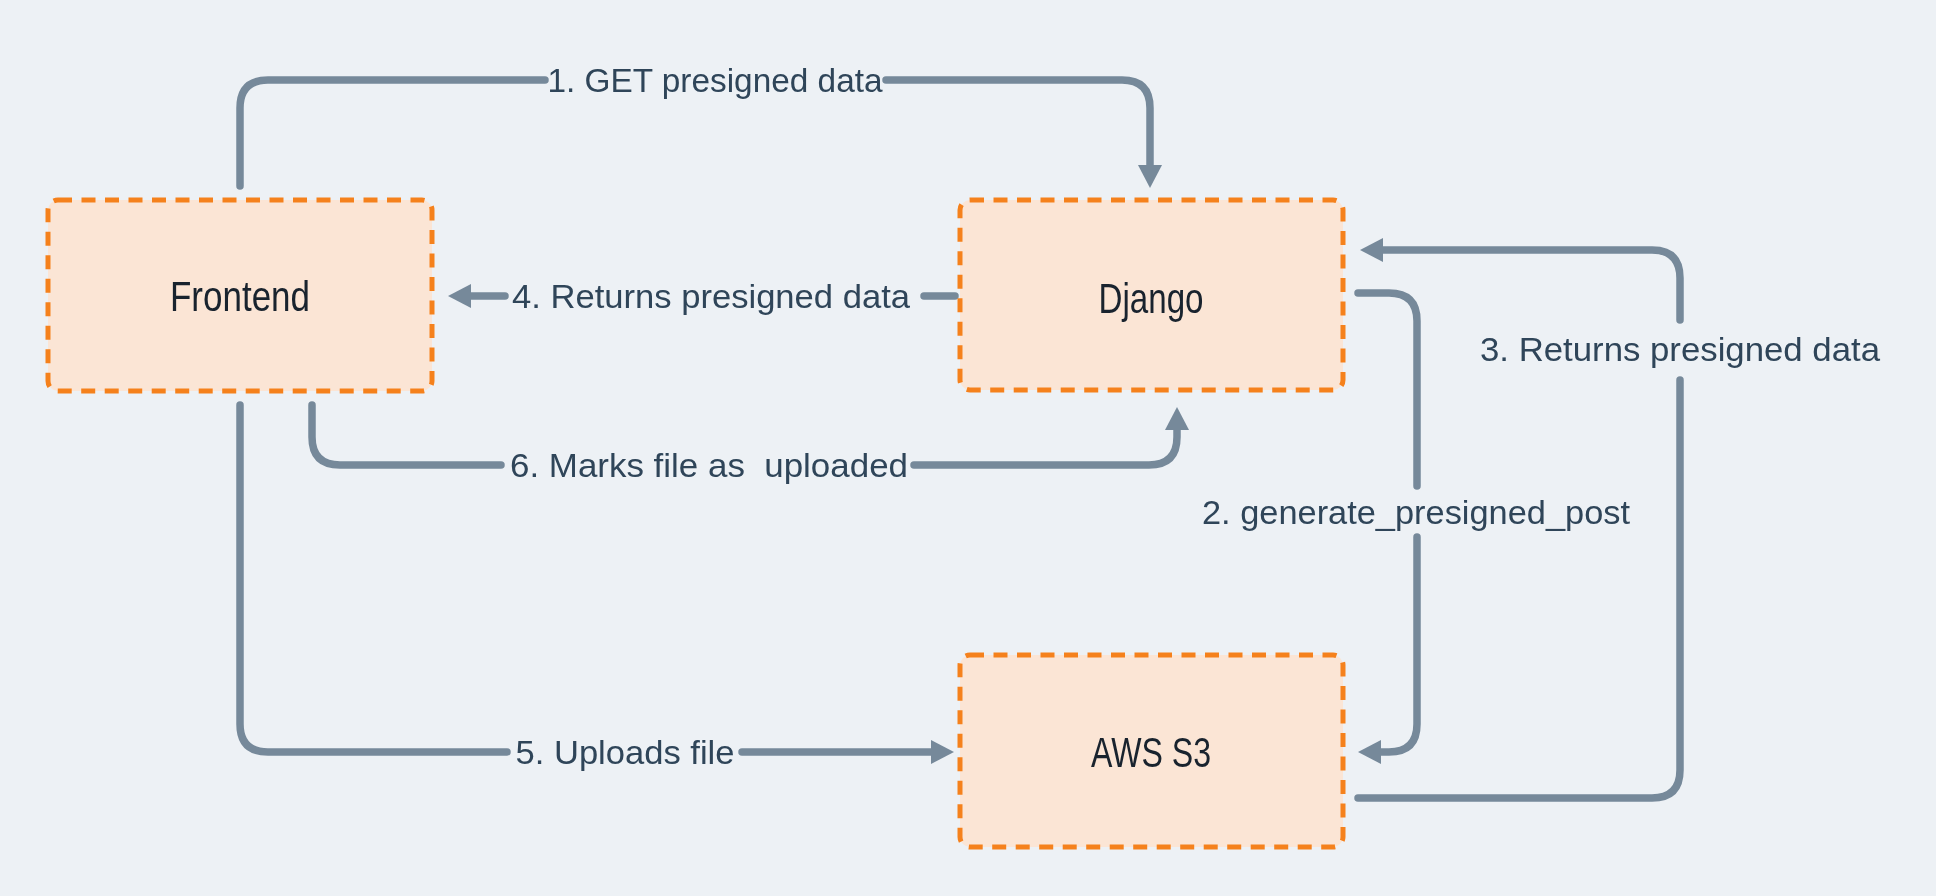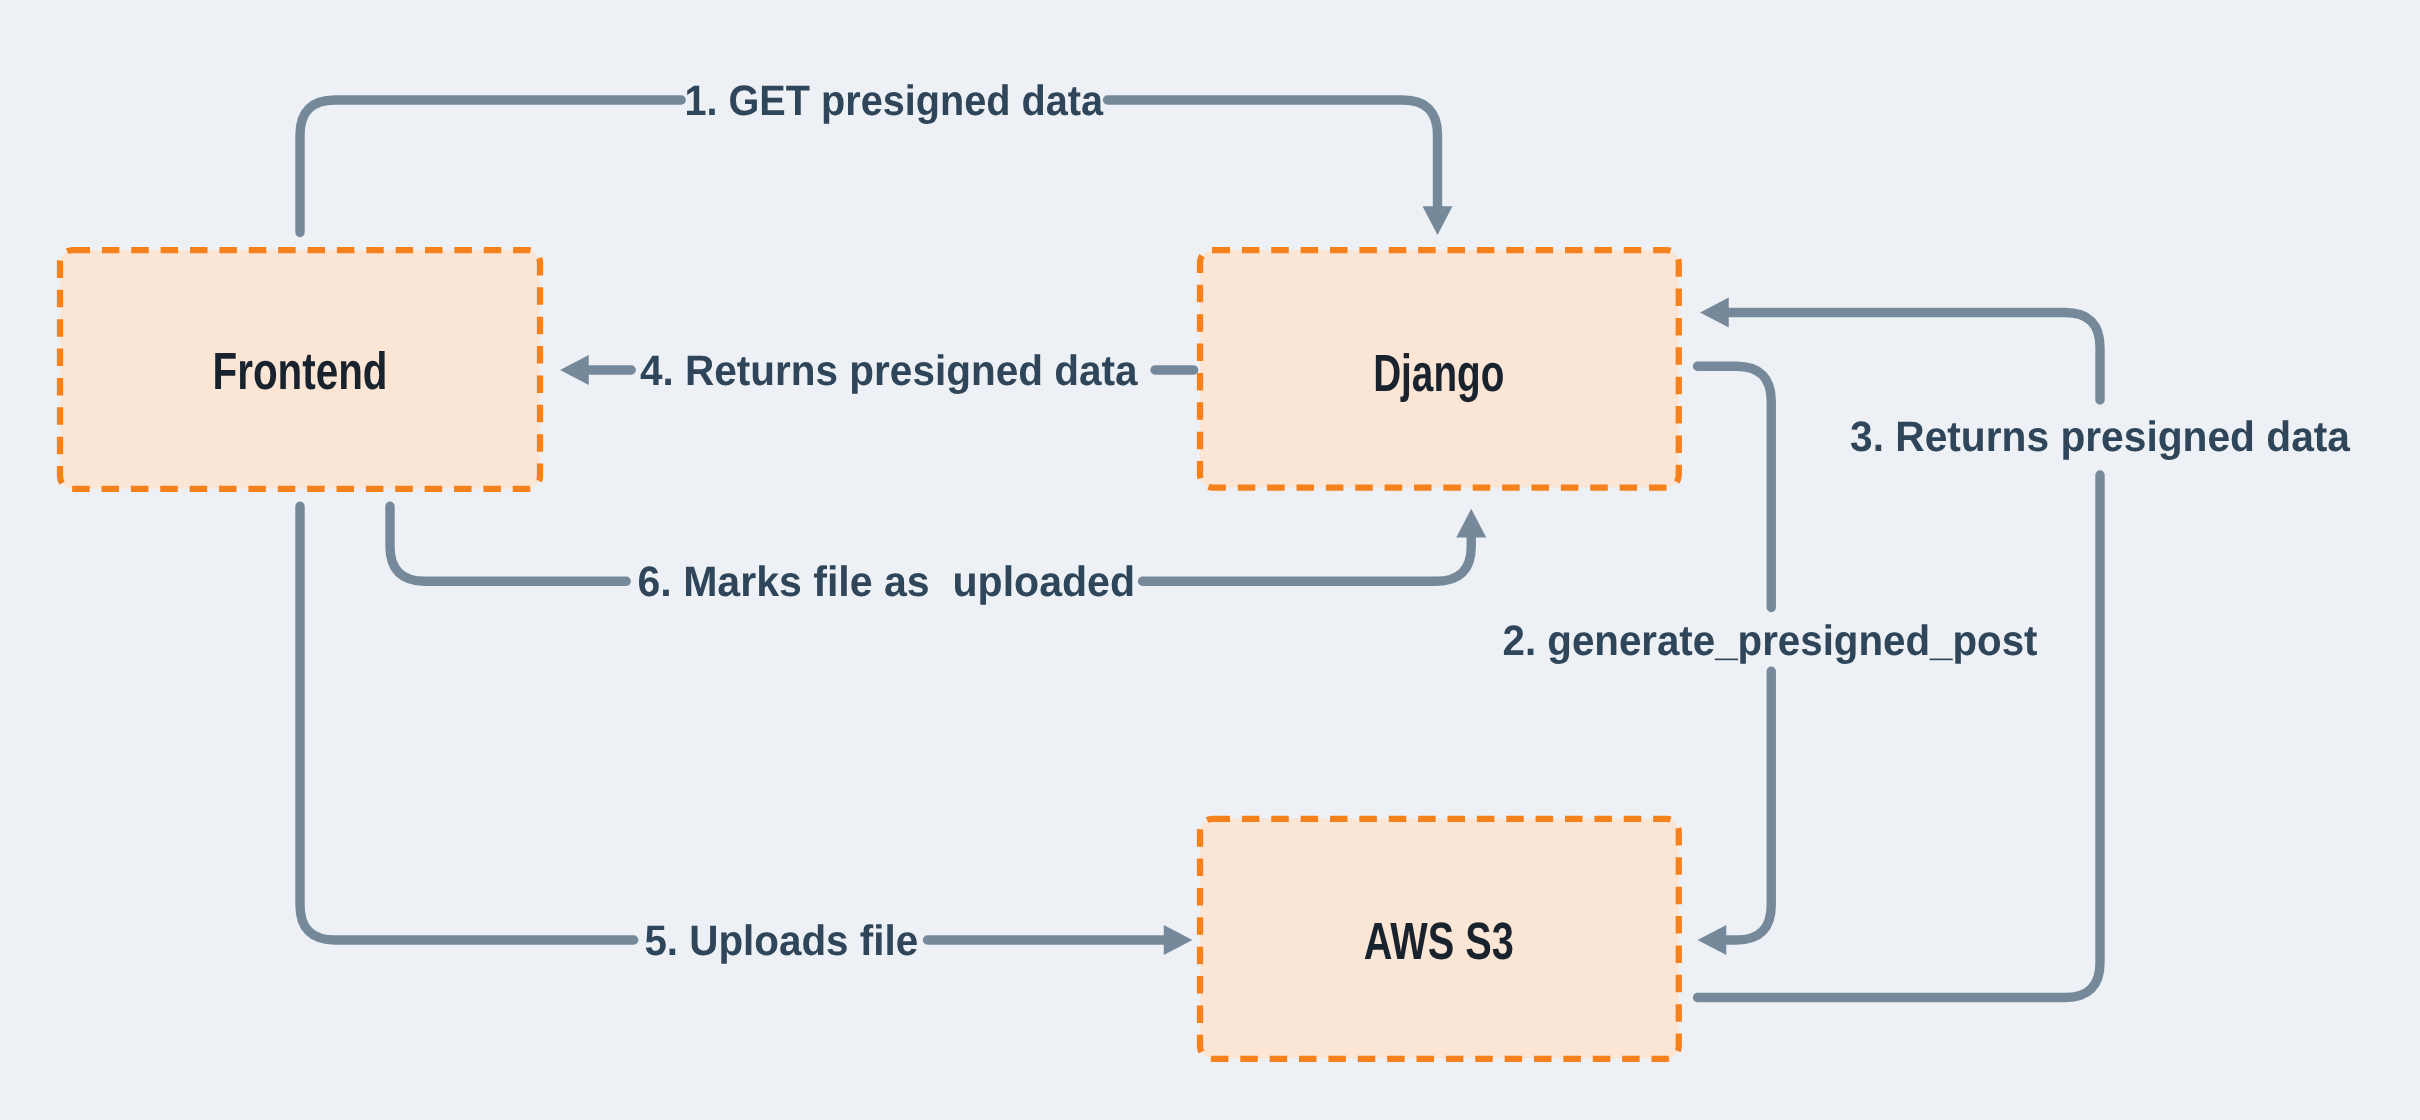--- a/index.html
+++ b/index.html
@@ -7,21 +7,20 @@
     padding: 0;
     width: 1936px;
     height: 896px;
     overflow: hidden;
     background: #EDF1F5;
     font-family: "Liberation Sans", sans-serif;
   }
   .diagram-wrap {
     width: 1584px;
     height: 896px;
-    font-weight: bold;
   }
   svg { display: block; }
   .node-box {
     fill: #FBE5D5;
     stroke: #F5811C;
     stroke-width: 5;
     stroke-dasharray: 14 9.5;
   }
   .edge-line {
     fill: none;

